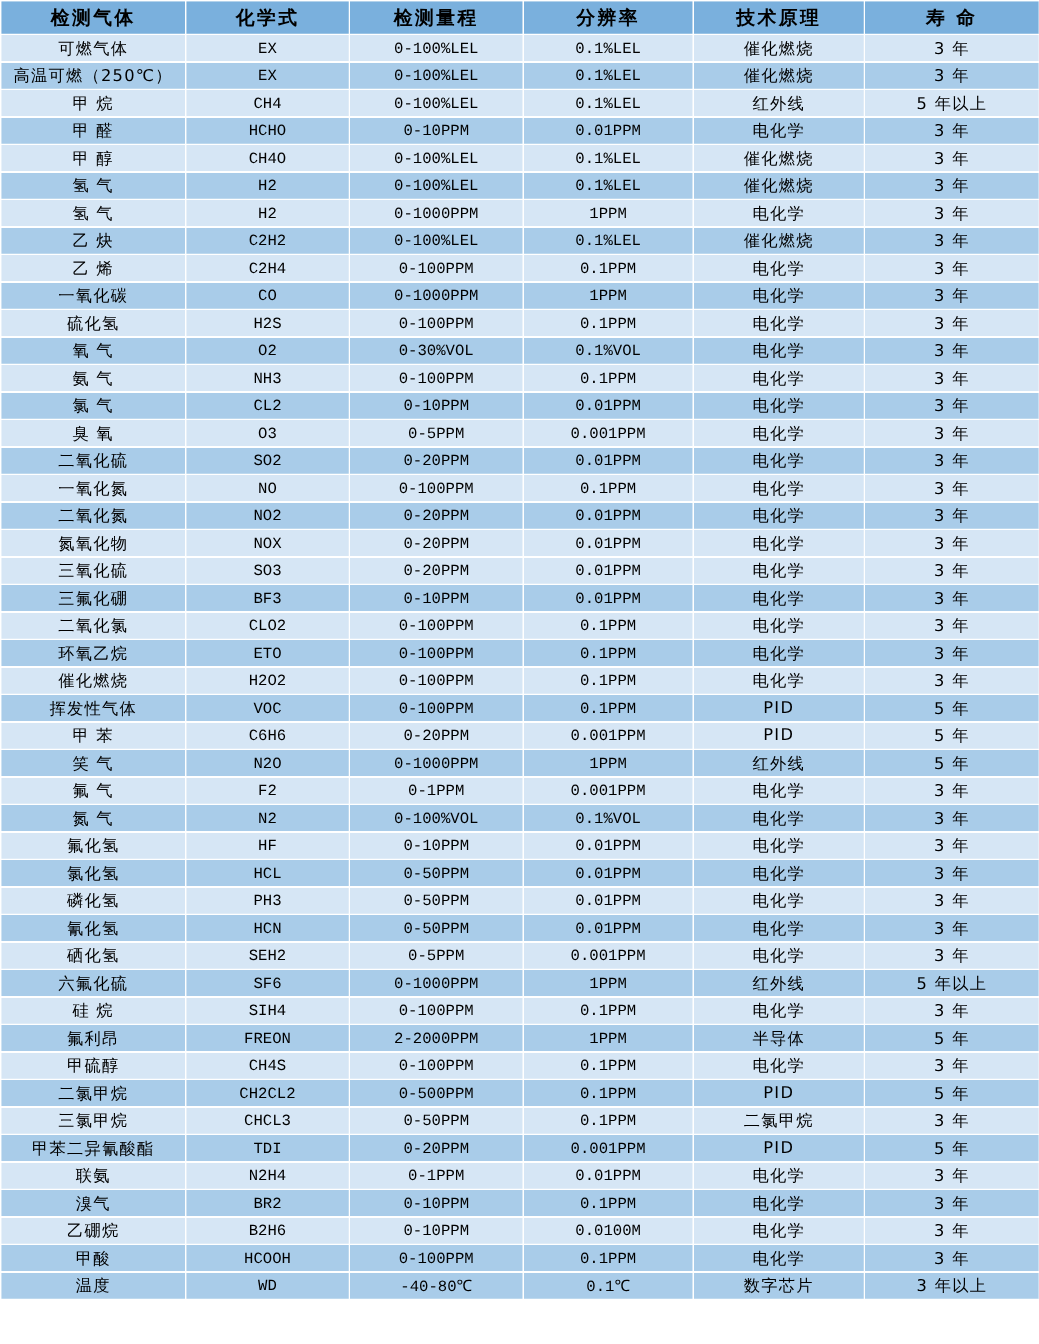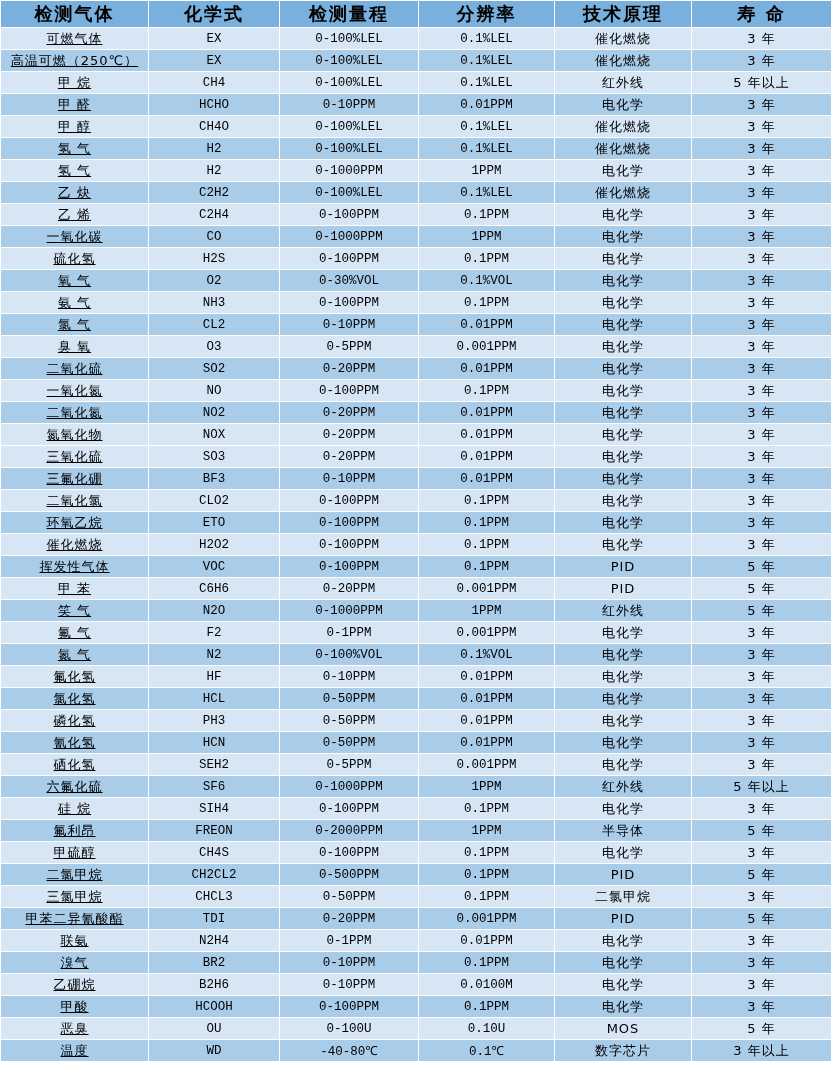--- a/index.html
+++ b/index.html
@@ -28,37 +28,36 @@
     text-align: center;
     vertical-align: middle;
     color: #000000;
     padding: 0;
     overflow: hidden;
     white-space: nowrap;
   }
   #gas-table thead th {
     background: #7ab0dd;
     height: 26px;
-    font-size: 18px;
+    font-size: 15px;
     font-weight: bold;
     letter-spacing: 2px;
     font-family: "DejaVu Sans", "Liberation Sans", sans-serif;
     text-align: center;
   }
   #gas-table tbody tr.odd td { background: #d6e6f5; }
   #gas-table tbody tr.even td { background: #a9cce9; }
   #gas-table tbody td {
     height: 21px;
     font-size: 13px;
     font-weight: normal;
   }
   #gas-table tbody td.name {
     font-family: "DejaVu Sans", "Liberation Sans", sans-serif;
     letter-spacing: 1px;
-    text-decoration: underline;
   }
   #gas-table tbody td.mono {
     font-family: "Liberation Mono", "DejaVu Sans Mono", monospace;
     font-size: 12.5px;
     letter-spacing: 0;
   }
   #gas-table tbody td.cn {
     font-family: "DejaVu Sans", "Liberation Sans", sans-serif;
     letter-spacing: 1px;
   }
@@ -370,21 +369,21 @@
         <td class="name">硅 烷</td>
         <td class="mono">SIH4</td>
         <td class="mono">0-100PPM</td>
         <td class="mono">0.1PPM</td>
         <td class="cn">电化学</td>
         <td class="cn">3 年</td>
       </tr>
       <tr class="even">
         <td class="name">氟利昂</td>
         <td class="mono">FREON</td>
-        <td class="mono">0-2000PPM</td>
+        <td class="mono">2-2000PPM</td>
         <td class="mono">1PPM</td>
         <td class="cn">半导体</td>
         <td class="cn">5 年</td>
       </tr>
       <tr class="odd">
         <td class="name">甲硫醇</td>
         <td class="mono">CH4S</td>
         <td class="mono">0-100PPM</td>
         <td class="mono">0.1PPM</td>
         <td class="cn">电化学</td>
@@ -438,28 +437,20 @@
         <td class="cn">电化学</td>
         <td class="cn">3 年</td>
       </tr>
       <tr class="even">
         <td class="name">甲酸</td>
         <td class="mono">HCOOH</td>
         <td class="mono">0-100PPM</td>
         <td class="mono">0.1PPM</td>
         <td class="cn">电化学</td>
         <td class="cn">3 年</td>
-      </tr>
-      <tr class="odd">
-        <td class="name">恶臭</td>
-        <td class="mono">OU</td>
-        <td class="mono">0-100U</td>
-        <td class="mono">0.10U</td>
-        <td class="cn">MOS</td>
-        <td class="cn">5 年</td>
       </tr>
       <tr class="even">
         <td class="name">温度</td>
         <td class="mono">WD</td>
         <td class="mono">-40-80℃</td>
         <td class="mono">0.1℃</td>
         <td class="cn">数字芯片</td>
         <td class="cn">3 年以上</td>
       </tr>
     </tbody>

